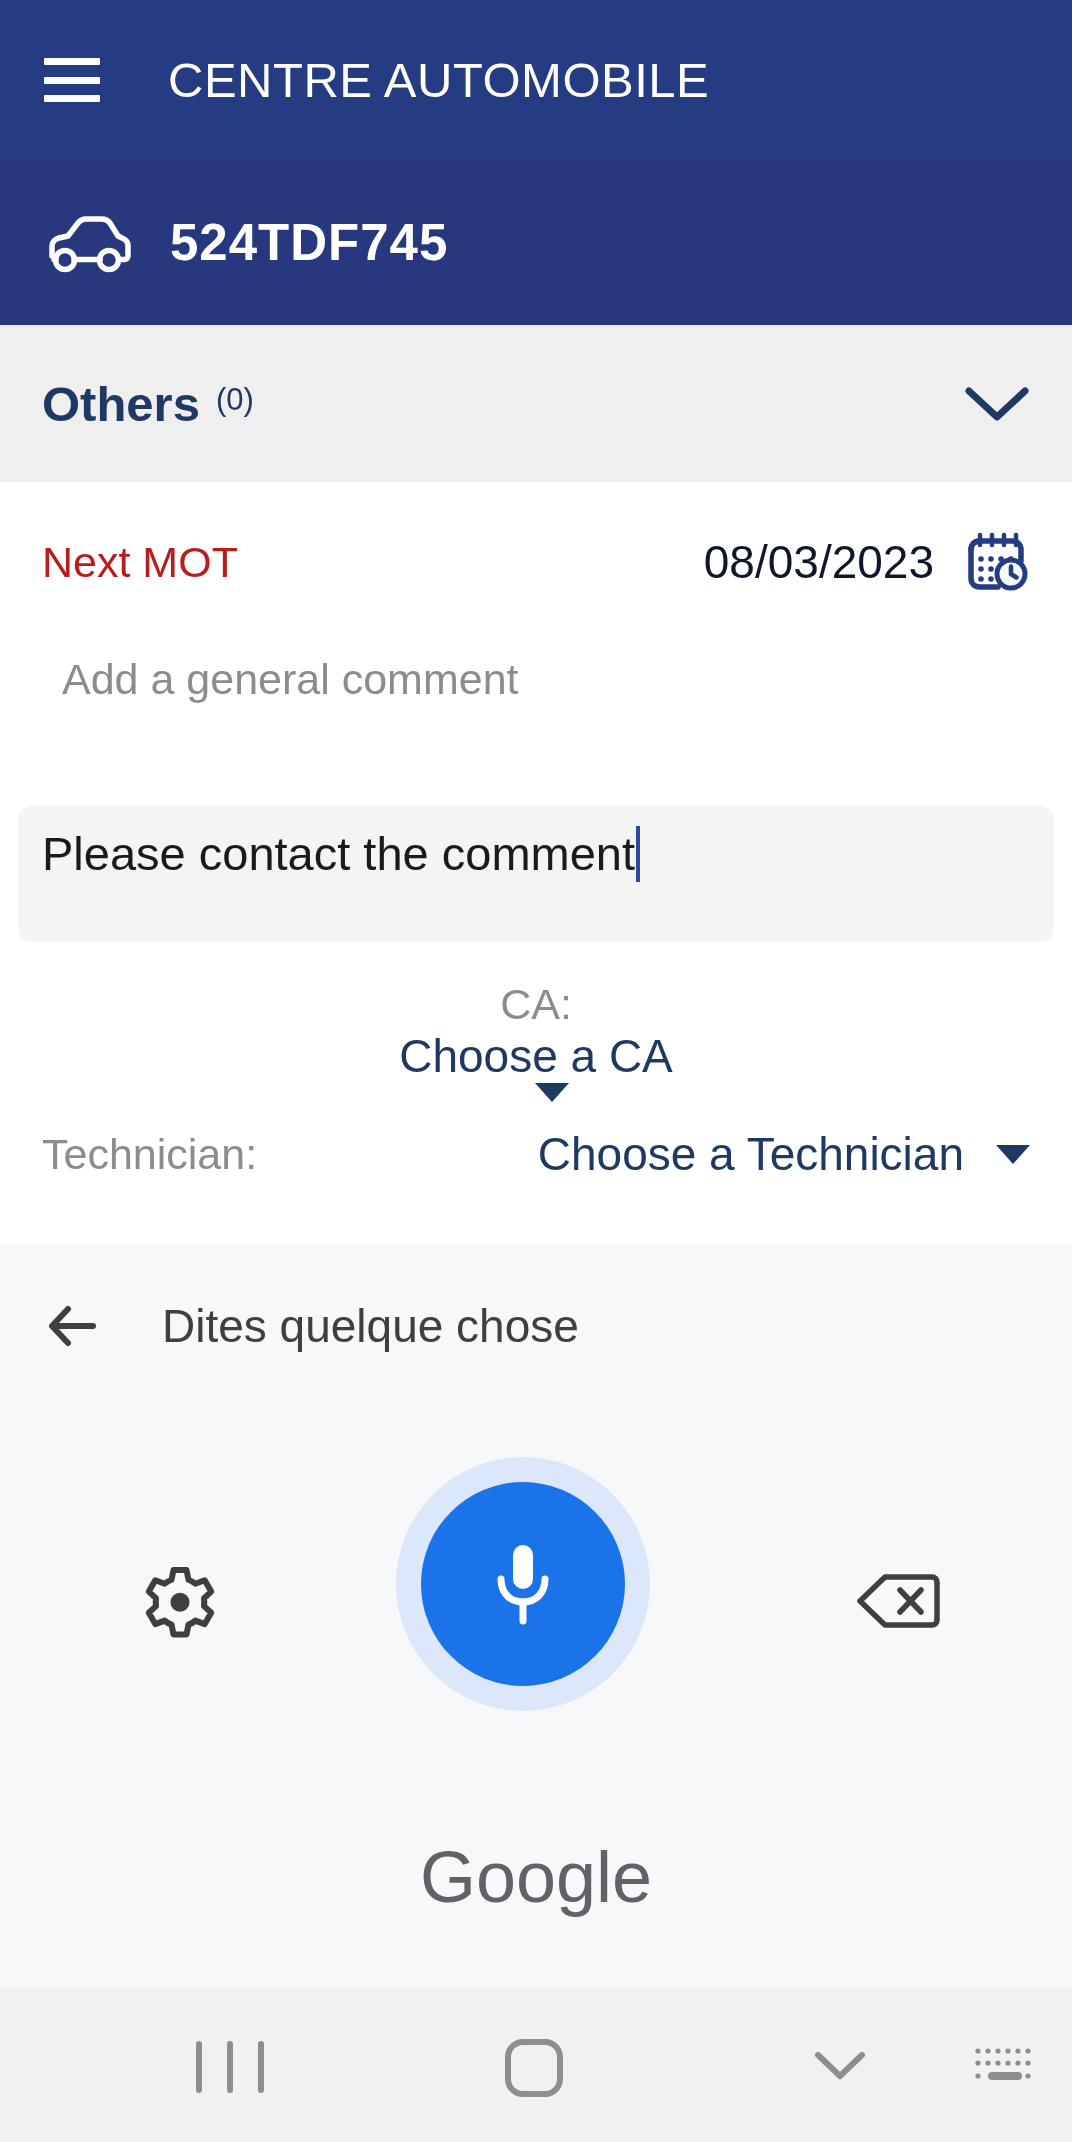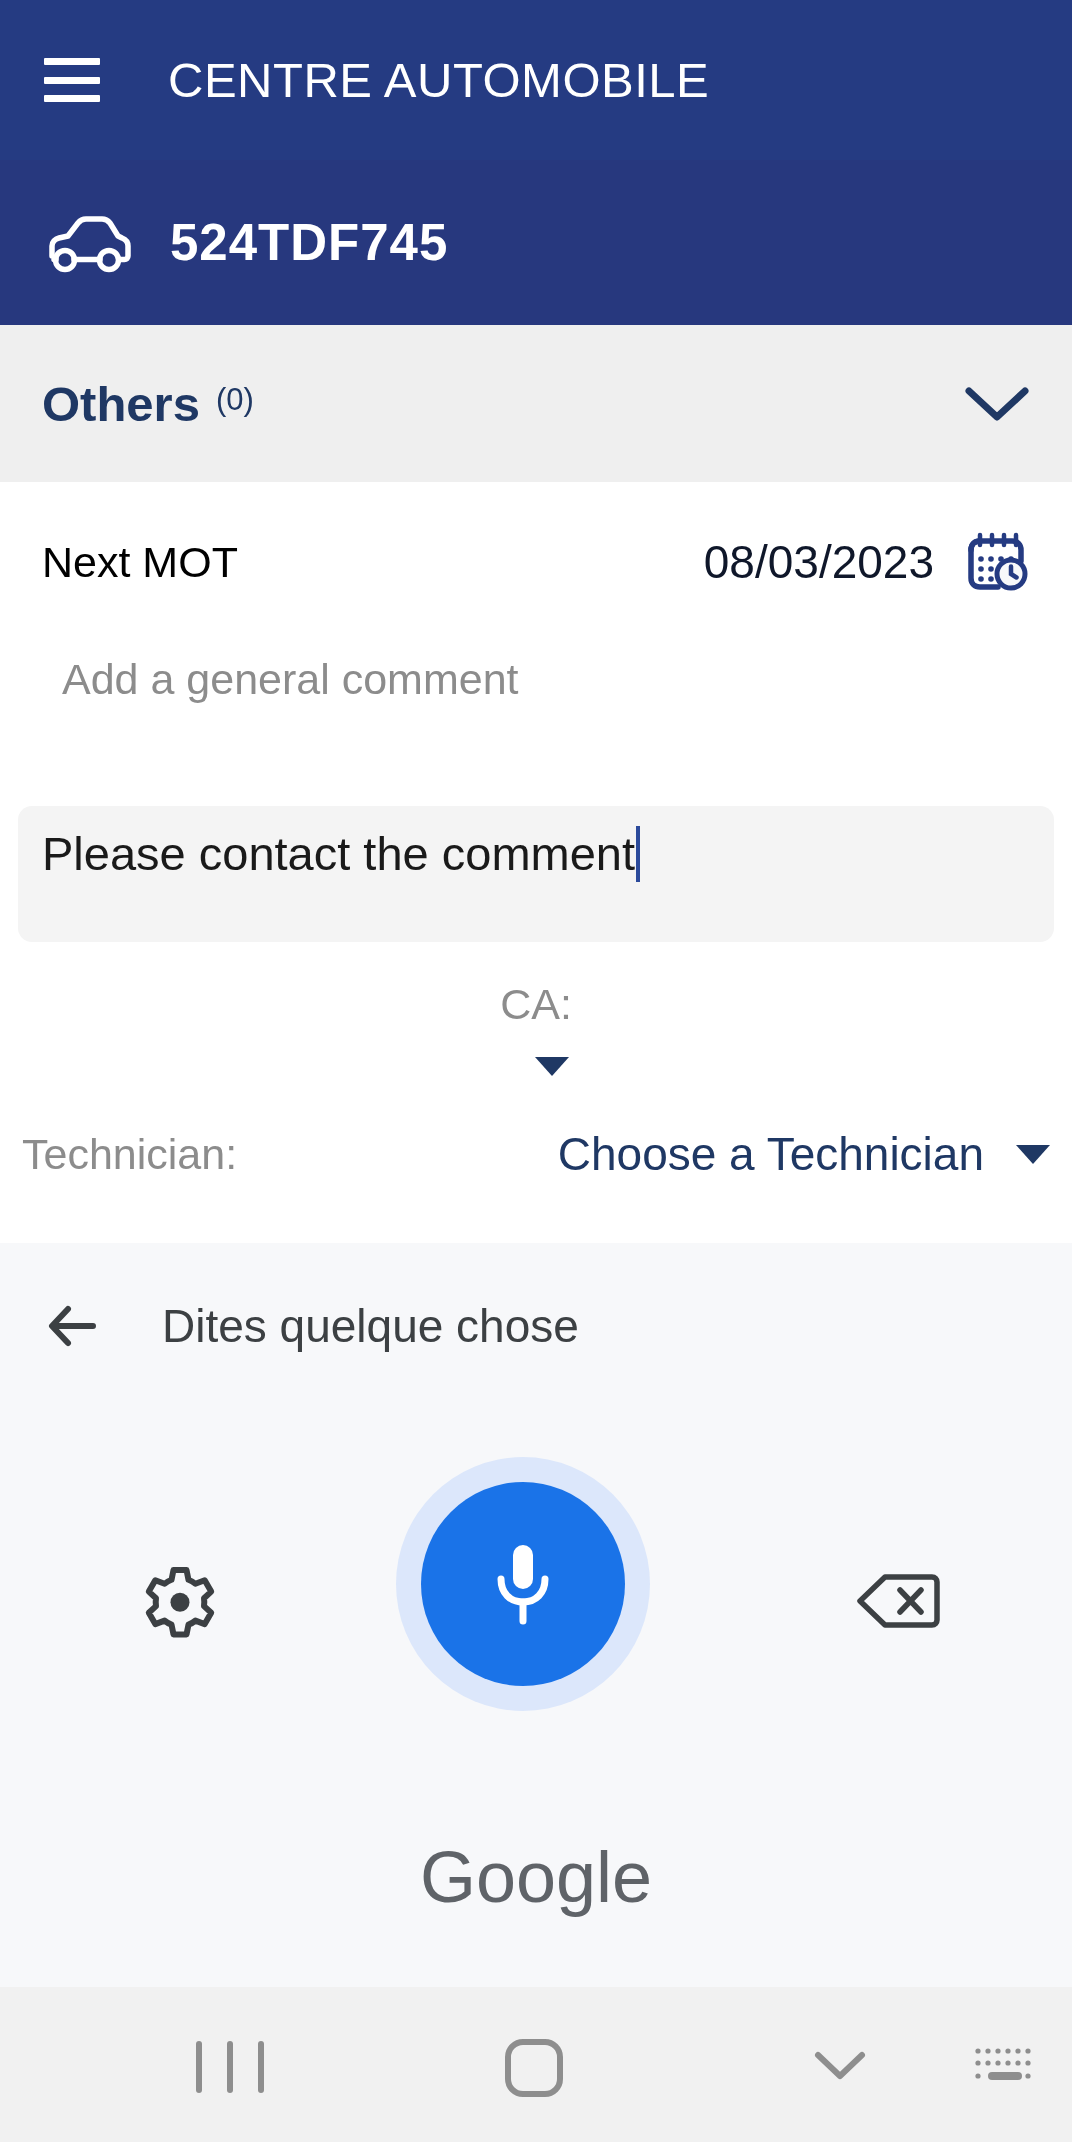--- a/index.html
+++ b/index.html
@@ -106,21 +106,21 @@
 
   .row-mot {
     position: absolute;
     left: 0; top: 26px;
     width: 1072px; height: 108px;
     display: flex;
     align-items: center;
     padding: 0 42px;
   }
   .mot-label {
-    color: #000000;
+    color: #b91c1c;
     font-size: 43px;
   }
   .mot-flex { flex: 1; }
   .mot-date {
     color: #0f172a;
     font-size: 46px;
     margin-right: 28px;
   }
   .calendar-icon { width: 68px; height: 68px; }
 
@@ -161,21 +161,21 @@
     align-items: center;
     padding: 0 42px;
     flex-direction: column;
   }
   .row-tech {
     position: absolute;
     left: 0; top: 624px;
     width: 1072px; height: 96px;
     display: flex;
     align-items: center;
-    padding: 0 22px;
+    padding: 0 42px;
   }
   .sel-label {
     color: #8C8C8C;
     font-size: 43px;
   }
   .sel-flex { flex: 1; }
   .sel-value {
     color: #1F3864;
     font-size: 46px;
   }
@@ -354,20 +354,21 @@
 
     <div class="comment-label">Add a general comment</div>
 
     <div class="comment-box">
       <span class="comment-text">Please contact the comment</span><span class="caret"></span>
     </div>
 
     <div class="row-ca">
       <span class="sel-label">CA:</span>
       <span class="sel-flex"></span>
+      <span class="sel-value">Choose a CA</span>
       <span class="caret-tri"></span>
     </div>
 
     <div class="row-tech">
       <span class="sel-label">Technician:</span>
       <span class="sel-flex"></span>
       <span class="sel-value">Choose a Technician</span>
       <span class="caret-tri"></span>
     </div>
 

